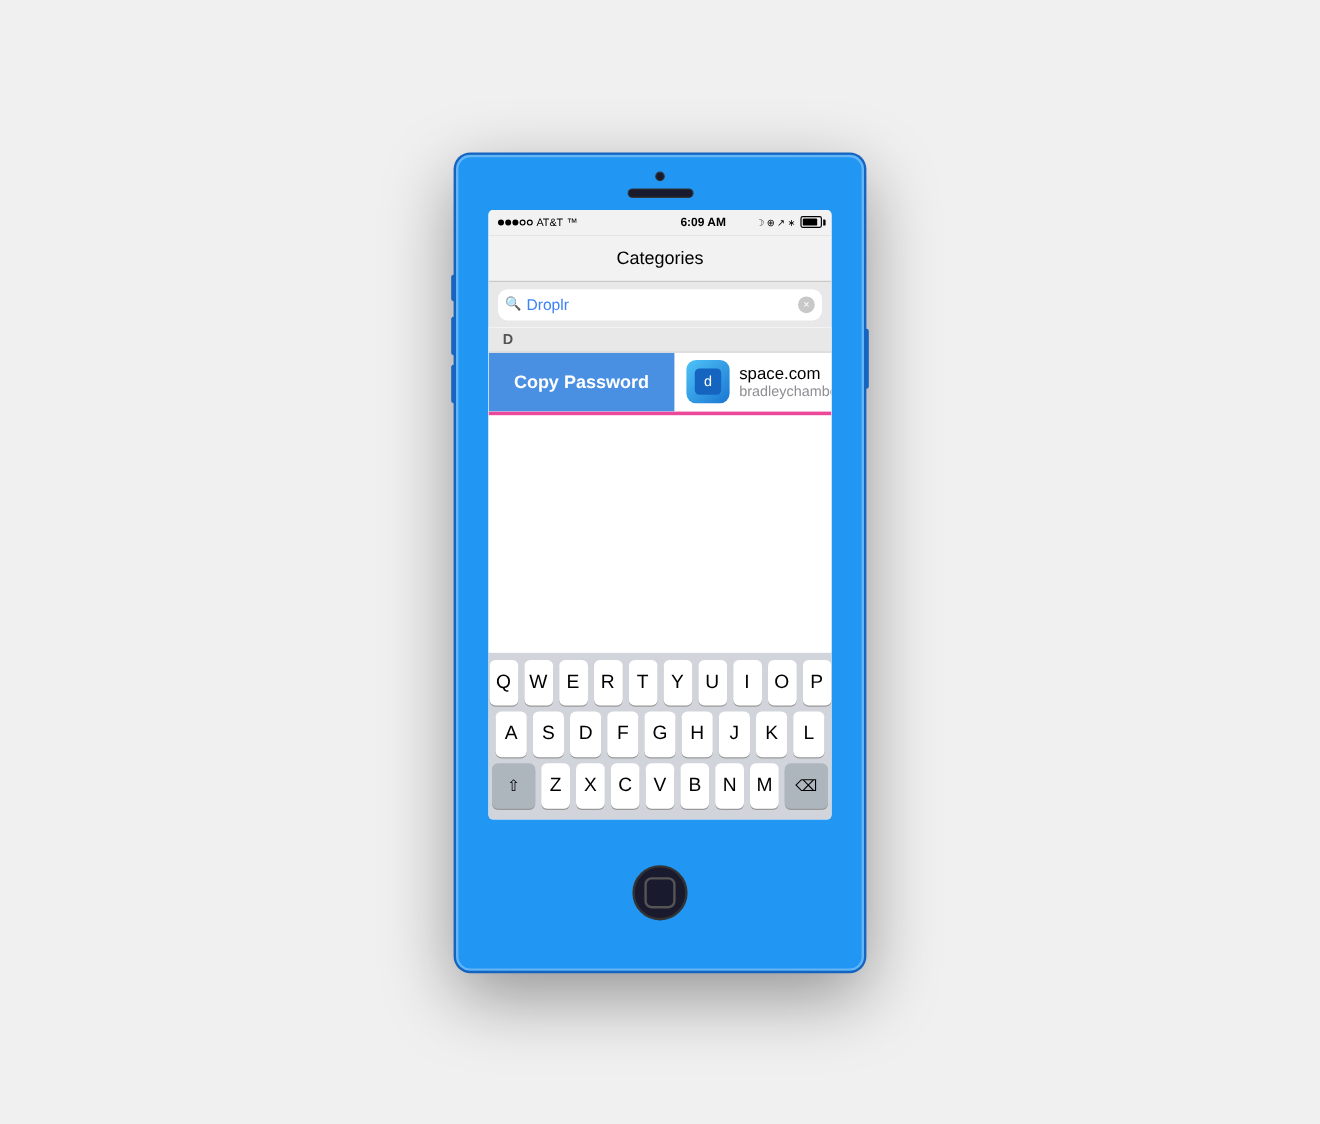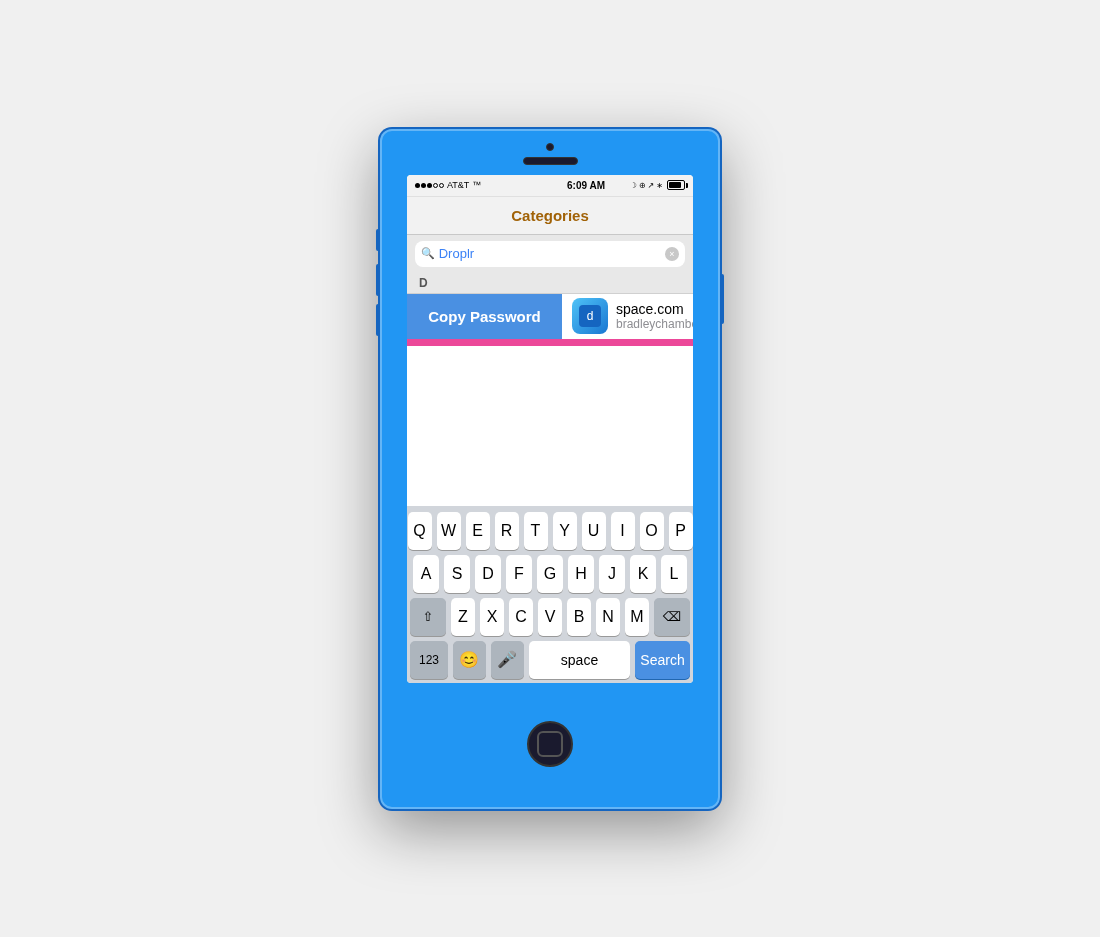--- a/index.html
+++ b/index.html
@@ -195,22 +195,22 @@
       height: 38px;
       display: flex;
       align-items: center;
       justify-content: center;
       border-bottom: 1px solid #c8c8c8;
       flex-shrink: 0;
     }
 
     .nav-title {
       font-size: 15px;
-      font-weight: 700;
-      color: #a16207;
+      font-weight: 400;
+      color: #000000;
     }
 
     
     .search-bar-container {
       background: #e8e8e8;
       padding: 6px 8px;
       flex-shrink: 0;
     }
 
     .search-bar {
@@ -261,21 +261,21 @@
       font-weight: 600;
       color: #555;
       border-bottom: 1px solid #d0d0d0;
     }
 
     .list-item {
       display: flex;
       align-items: center;
       height: 52px;
       background: #fff;
-      border-bottom: 7px solid #ec4899;
+      border-bottom: 3px solid #ec4899;
       position: relative;
       overflow: hidden;
     }
 
     .copy-password-btn {
       background: #4A90E2;
       color: #fff;
       font-size: 15px;
       font-weight: 600;
       display: flex;
@@ -588,31 +588,20 @@
         <div class="key">Z</div>
         <div class="key">X</div>
         <div class="key">C</div>
         <div class="key">V</div>
         <div class="key">B</div>
         <div class="key">N</div>
         <div class="key">M</div>
         <div class="key dark wide">⌫</div>
       </div>
 
-      <div class="bottom-row">
-        <div class="key-123">
-          <span>123</span>
-        </div>
-        <div class="key-emoji">😊</div>
-        <div class="key-mic">🎤</div>
-        <div class="key-space">
-          <span>space</span>
-        </div>
-        <div class="key-search">Search</div>
-      </div>
     </div>
   </div>
 
   <div class="phone-bottom">
     <div class="home-button">
       <div class="home-button-inner"></div>
     </div>
   </div>
 </div>
 

